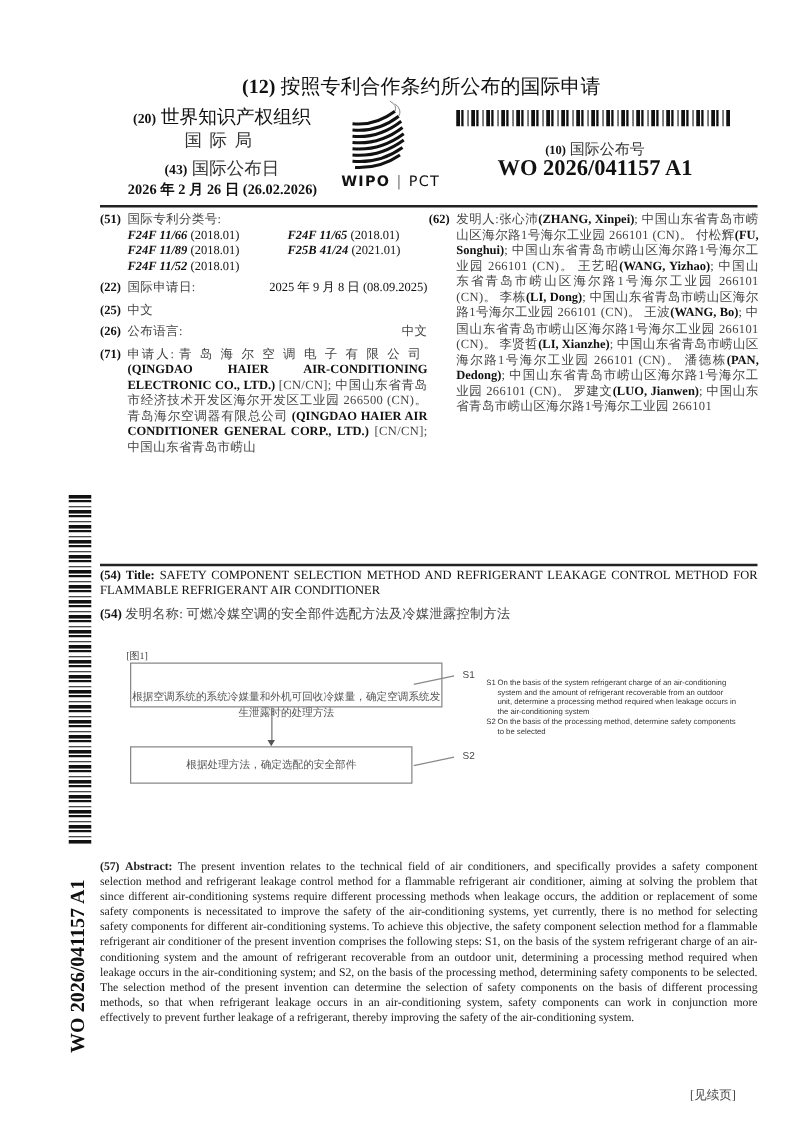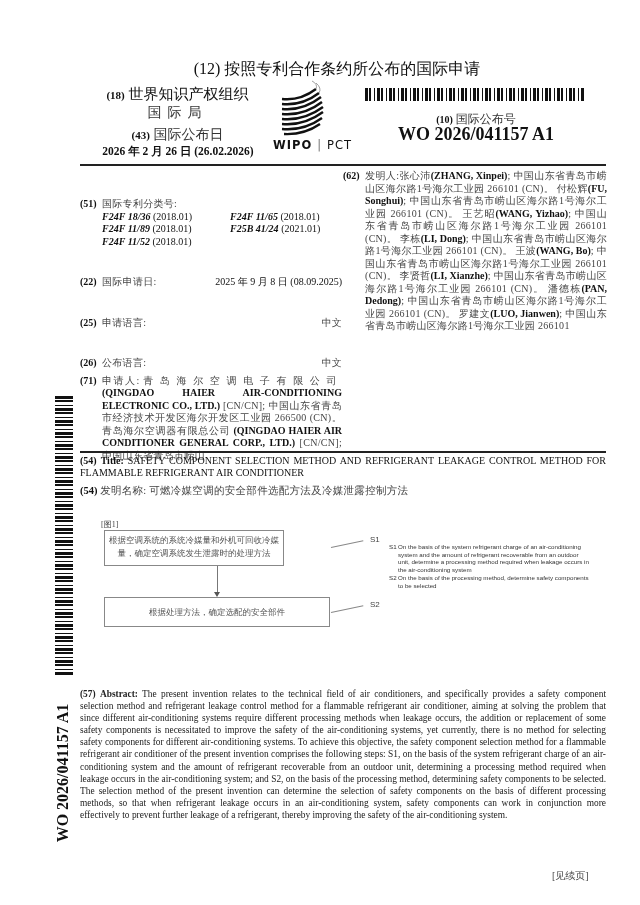--- a/index.html
+++ b/index.html
@@ -3,21 +3,21 @@
 <meta charset="utf-8">
 <style>
   * { box-sizing: border-box; margin: 0; padding: 0; }
   html, body { width: 640px; height: 905px; background: #ffffff; overflow: hidden; }
   body { position: relative; font-family: "Liberation Serif", "DejaVu Serif", serif; color: #111; }
 
   .abs { position: absolute; }
 
   
   .pub-kind { left: 0; width: 640px; top: 59px; text-align: center; font-size: 16px; }
-  .pub-kind b { font-weight: normal; margin-left: 34px; }
+  .pub-kind b { font-weight: bold; margin-left: 34px; }
   .org { left: 100px; top: 85px; width: 155px; text-align: center; font-size: 15px; line-height: 19px; }
   .org-sub { left: 100px; top: 104px; width: 155px; text-align: center; font-size: 14px; letter-spacing: 6px; color: #333; }
   .pubdate-label { left: 100px; top: 126px; width: 155px; text-align: center; font-size: 14px; color: #333; }
   .pubdate { left: 88px; top: 144px; width: 180px; text-align: center; font-size: 11.5px; font-weight: bold; }
 
   .logo { left: 272px; top: 79px; width: 75px; height: 70px; }
   .logo-text { left: 273px; top: 138px; font-family: "DejaVu Sans", sans-serif; font-weight: bold; font-size: 11.5px; letter-spacing: 1px; }
   .logo-text span.pct { font-weight: normal; }
 
   .barcode-top { left: 365px; top: 88px; width: 222px; height: 13px; display: flex; }
@@ -27,30 +27,30 @@
   .hr { position: absolute; left: 80px; width: 526px; height: 2px; background: #222; }
 
   
   .col { position: absolute; font-size: 10px; line-height: 12.5px; }
   .row { display: flex; }
   .num { font-weight: bold; width: 22px; flex: none; }
   .lbl { color: #333; }
   .zh { color: #444; letter-spacing: 0.3px; }
   .bi { font-weight: bold; font-style: italic; }
   .b { font-weight: bold; }
-  .fld { margin-bottom: 5px; margin-top: 28px; }
+  .fld { margin-bottom: 5px; }
   .ipc { display: grid; grid-template-columns: 128px 130px; padding-left: 22px; }
   .justify { text-align: justify; }
 
   
   .title-en { left: 80px; top: 455px; width: 526px; font-size: 10px; line-height: 12px; text-align: justify; }
   .title-zh { left: 80px; top: 484px; width: 526px; font-size: 10.5px; }
   .fig-label { left: 101px; top: 519px; font-size: 8px; color: #444; }
   .box { position: absolute; border: 1px solid #888; background: #fff; font-size: 8.5px; color: #555; text-align: center; line-height: 13px; font-family: "DejaVu Serif", serif; }
-  .box1 { left: 104px; top: 530px; width: 180px; height: 36px; padding-top: 3px; }
+  .box1 { left: 104px; top: 530px; width: 250px; height: 36px; padding-top: 21px; }
   .box2 { left: 104px; top: 597px; width: 226px; height: 30px; padding-top: 8px; }
   .arrow-line { position: absolute; left: 217px; top: 566px; width: 1px; height: 27px; background: #777; }
   .arrow-head { position: absolute; left: 214px; top: 592px; width: 0; height: 0; border-left: 3px solid transparent; border-right: 3px solid transparent; border-top: 5px solid #555; }
   .lead { position: absolute; height: 1px; background: #888; transform-origin: left center; }
   .step-tag { position: absolute; font-family: "Liberation Sans", sans-serif; font-size: 8px; color: #444; }
   .fig-legend { left: 389px; top: 543px; width: 200px; font-family: "Liberation Sans", sans-serif; font-size: 6.2px; line-height: 7.7px; color: #333; }
   .fig-legend .it { display: flex; }
   .fig-legend .k { width: 9px; flex: none; }
 
   
@@ -65,21 +65,21 @@
 </style>
 </head>
 <body>
 
 <div class="abs pub-kind">
   <b>(12)</b>
   <span>按照专利合作条约所公布的国际申请</span>
 </div>
 
 <div class="abs org">
-  <b style="font-size:11px">(18)</b>
+  <b style="font-size:11px">(20)</b>
   <span>世界知识产权组织</span>
 </div>
 <div class="abs org-sub">国际局</div>
 
 <div class="abs pubdate-label">
   <b style="font-size:11px;color:#111">(43)</b>
   <span>国际公布日</span>
 </div>
 <div class="abs pubdate">2026 年 2 月 26 日 (26.02.2026)</div>
 
@@ -225,36 +225,35 @@
 
 <div class="hr" style="top:164px"></div>
 
 <div class="col" style="left:80px; top:170px; width:262px;">
   <div class="fld">
     <div class="row">
       <span class="num">(51)</span>
       <span class="lbl zh">国际专利分类号:</span>
     </div>
     <div class="ipc">
-      <div><span class="bi">F24F 18/36</span> <span>(2018.01)</span></div>
+      <div><span class="bi">F24F 11/66</span> <span>(2018.01)</span></div>
       <div><span class="bi">F24F 11/65</span> <span>(2018.01)</span></div>
       <div><span class="bi">F24F 11/89</span> <span>(2018.01)</span></div>
       <div><span class="bi">F25B 41/24</span> <span>(2021.01)</span></div>
       <div><span class="bi">F24F 11/52</span> <span>(2018.01)</span></div>
     </div>
   </div>
 
   <div class="row fld">
     <span class="num">(22)</span>
     <span class="lbl zh" style="flex:1">国际申请日:</span>
     <span>2025 年 9 月 8 日 (08.09.2025)</span>
   </div>
   <div class="row fld">
     <span class="num">(25)</span>
-    <span class="lbl zh" style="flex:1">申请语言:</span>
     <span class="zh">中文</span>
   </div>
   <div class="row fld">
     <span class="num">(26)</span>
     <span class="lbl zh" style="flex:1">公布语言:</span>
     <span class="zh">中文</span>
   </div>
 
   <div class="row" style="margin-top:4px">
     <span class="num">(71)</span>

